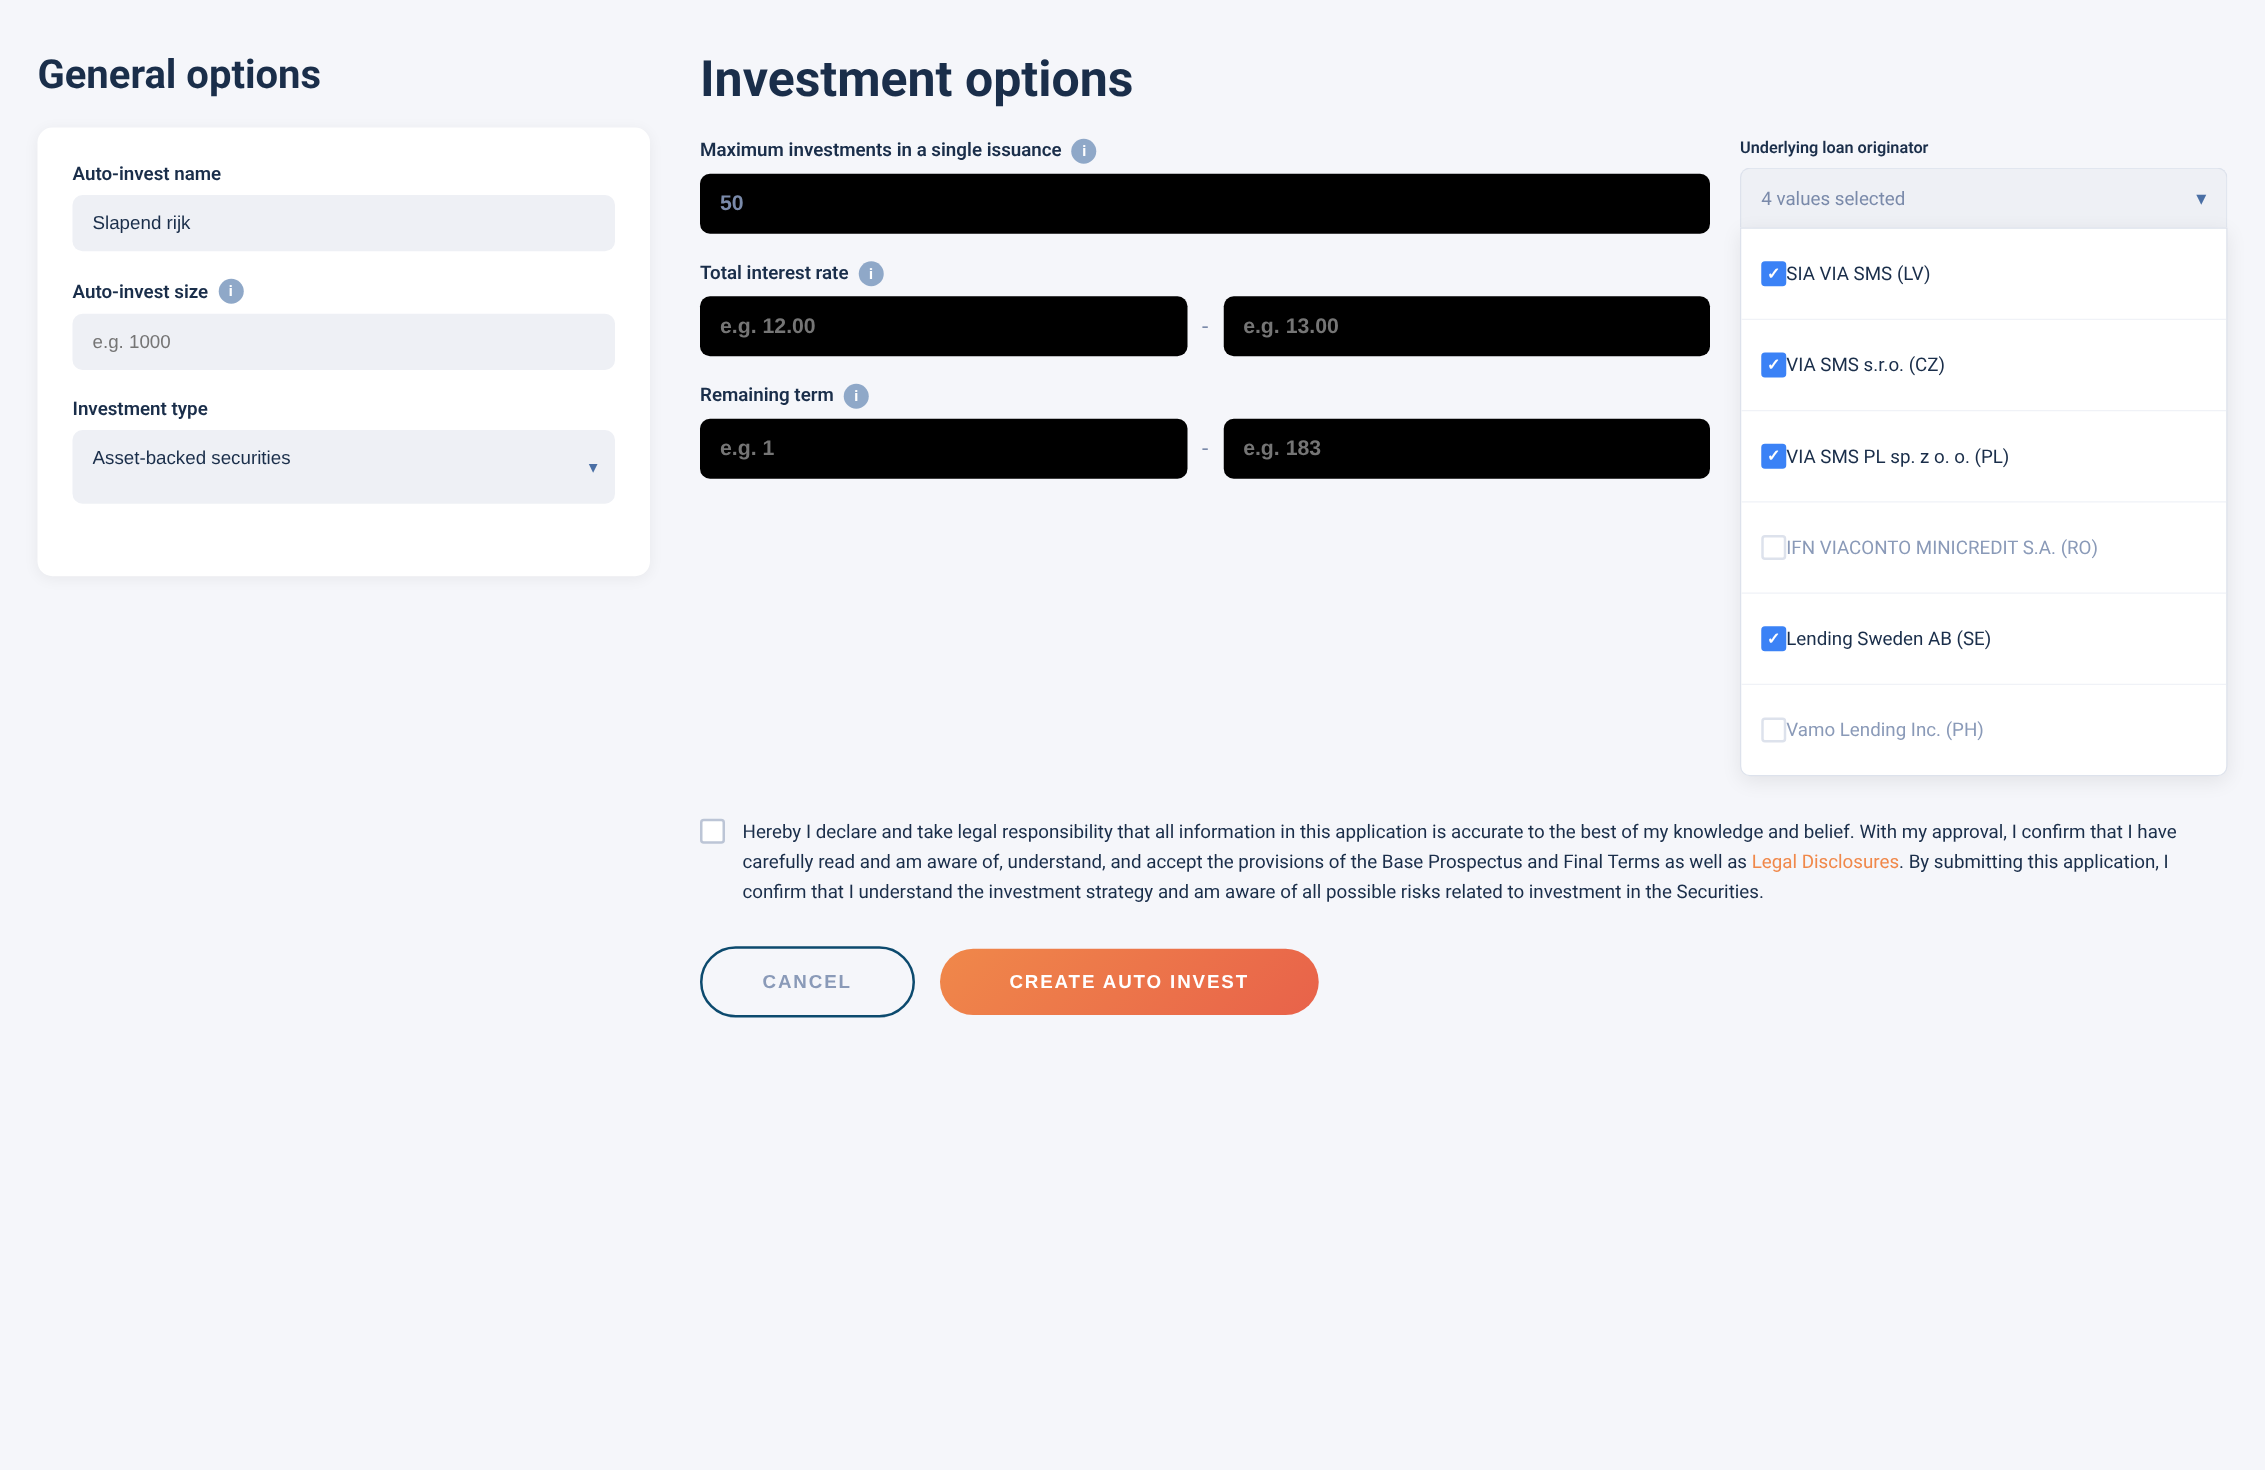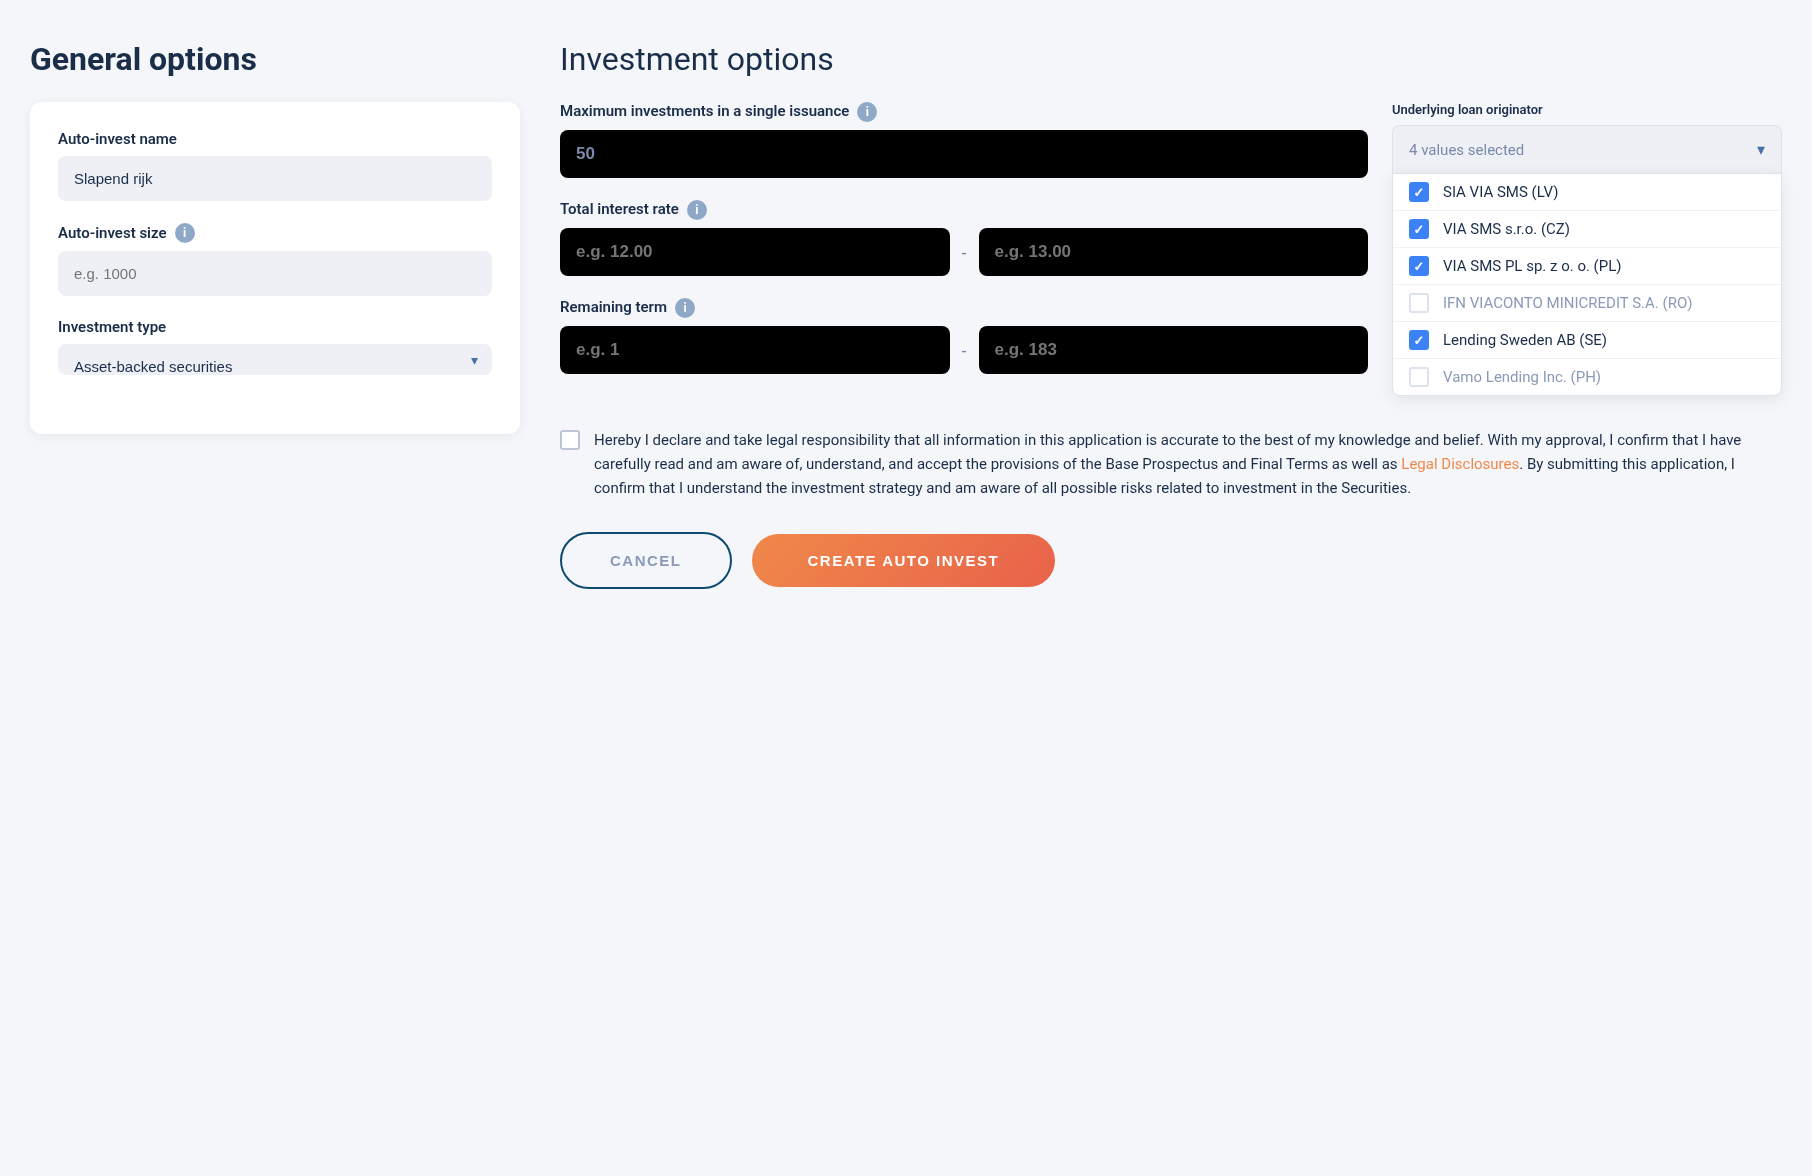--- a/index.html
+++ b/index.html
@@ -55,21 +55,21 @@
       outline: none;
     }
     .field-input.has-value {
       color: #1a2e4a;
     }
     .select-wrapper {
       position: relative;
     }
     .select-wrapper select {
       width: 100%;
-      padding: 14px 40px 0 16px;
+      padding: 14px 40px 28px 16px;
       border: none;
       border-radius: 8px;
       background: #eef0f5;
       font-size: 15px;
       color: #1a2e4a;
       outline: none;
       appearance: none;
       cursor: pointer;
     }
     .select-arrow {
@@ -94,22 +94,22 @@
       font-weight: 700;
       cursor: pointer;
       flex-shrink: 0;
     }
 
     
     .investment-options {
       flex: 1;
     }
     .investment-header {
-      font-size: 32px;
-      font-weight: 400;
+      font-size: 40px;
+      font-weight: 700;
       color: #1a2e4a;
       margin-bottom: 24px;
     }
     .investment-body {
       display: flex;
       gap: 24px;
     }
     .investment-left {
       flex: 1;
     }
@@ -182,22 +182,21 @@
     .dropdown-list {
       background: #fff;
       border: 1px solid #dde2ec;
       border-radius: 0 0 8px 8px;
       overflow: hidden;
       box-shadow: 0 4px 16px rgba(0,0,0,0.08);
     }
     .dropdown-item {
       display: flex;
       align-items: center;
-      gap: 14px;
-      padding: 8px 16px;
+      padding: 26px 16px;
       font-size: 15px;
       color: #1a2e4a;
       cursor: pointer;
       border-bottom: 1px solid #f0f2f7;
     }
     .dropdown-item:last-child {
       border-bottom: none;
     }
     .checkbox-box {
       width: 20px;

